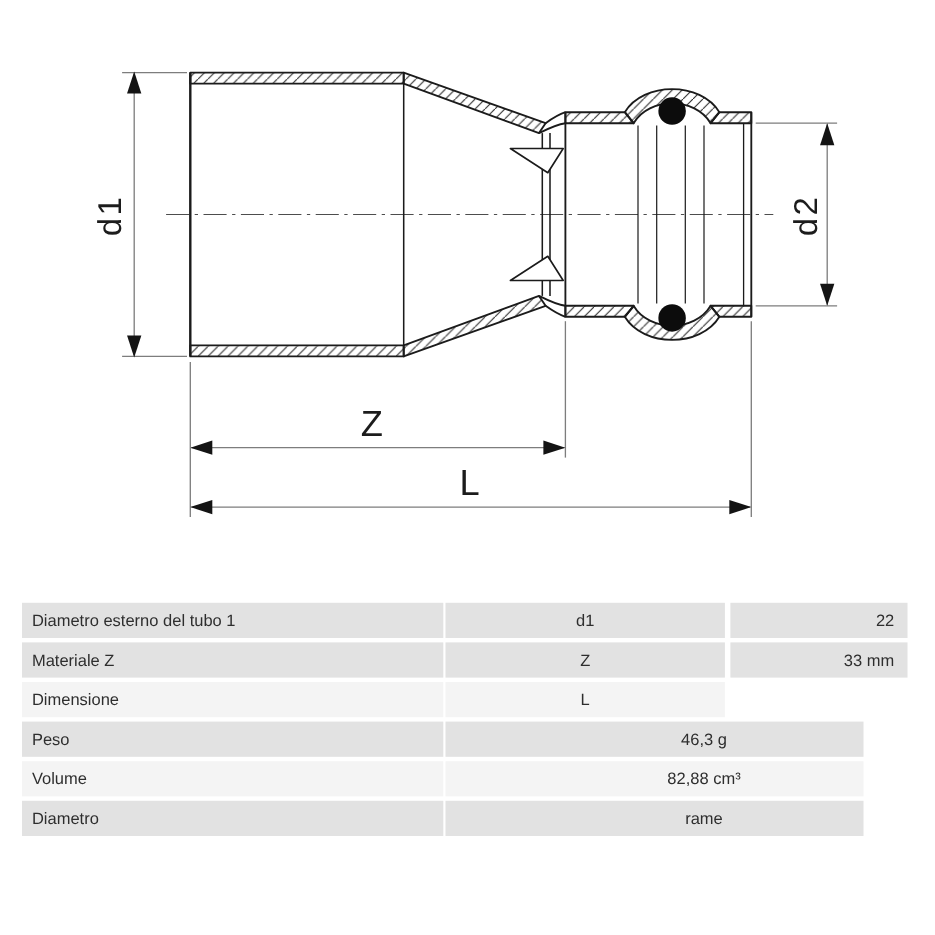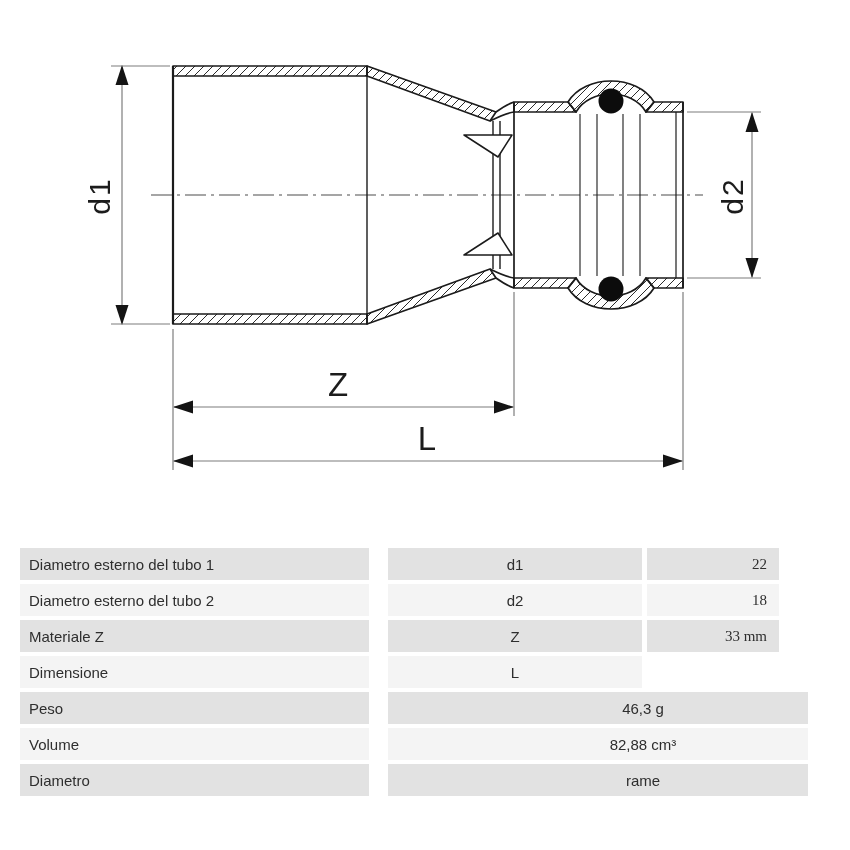--- a/index.html
+++ b/index.html
@@ -9,24 +9,24 @@
   
   #drawing { position:absolute; left:0; top:0; }
   #drawing text { font-family:"Liberation Sans", sans-serif; fill:#1c1c1c; }
   .dimlabel { font-size:33px; }
   .dlabel   { font-size:30px; letter-spacing:2px; }
 
   
   #spec-table { position:absolute; left:20px; top:548px; width:808px; }
   .trow { display:flex; height:32px; margin-bottom:4px; font-size:15px; color:#2e2e2e; }
   .cell { display:flex; align-items:center; }
-  .cell.label  { width:349px; padding-left:9px; margin-right:19px; }
+  .cell.label  { width:383px; padding-left:9px; margin-right:2px; }
   .cell.symbol { width:254px; justify-content:center; margin-right:5px; }
-  .cell.value  { width:132px; justify-content:flex-end; padding-right:12px;font-family:Liberation Serif, serif; }
-  .cell.merged { width:420px; justify-content:center; padding-left:90px; }
+  .cell.value  { width:161px; justify-content:flex-end; padding-right:12px; }
+  .cell.merged { width:380px; justify-content:center; padding-left:90px; }
   .trow.gray  .cell { background:var(--row-gray); }
   .trow.light .cell { background:var(--row-light); }
 </style>
 </head>
 <body>
 
 <div id="stage">
 
   <svg id="drawing" width="850" height="530" viewBox="0 0 850 530">
     <defs>
@@ -115,25 +115,20 @@
   </svg>
 
   <div id="spec-table">
 
     <div class="trow gray">
       <div class="cell label">Diametro esterno del tubo 1</div>
       <div class="cell symbol">d1</div>
       <div class="cell value">22</div>
     </div>
 
-    <div class="trow light">
-      <div class="cell label">Diametro esterno del tubo 2</div>
-      <div class="cell symbol">d2</div>
-      <div class="cell value">18</div>
-    </div>
 
     <div class="trow gray">
       <div class="cell label">Materiale Z</div>
       <div class="cell symbol">Z</div>
       <div class="cell value">33 mm</div>
     </div>
 
     <div class="trow light">
       <div class="cell label">Dimensione</div>
       <div class="cell symbol">L</div>

